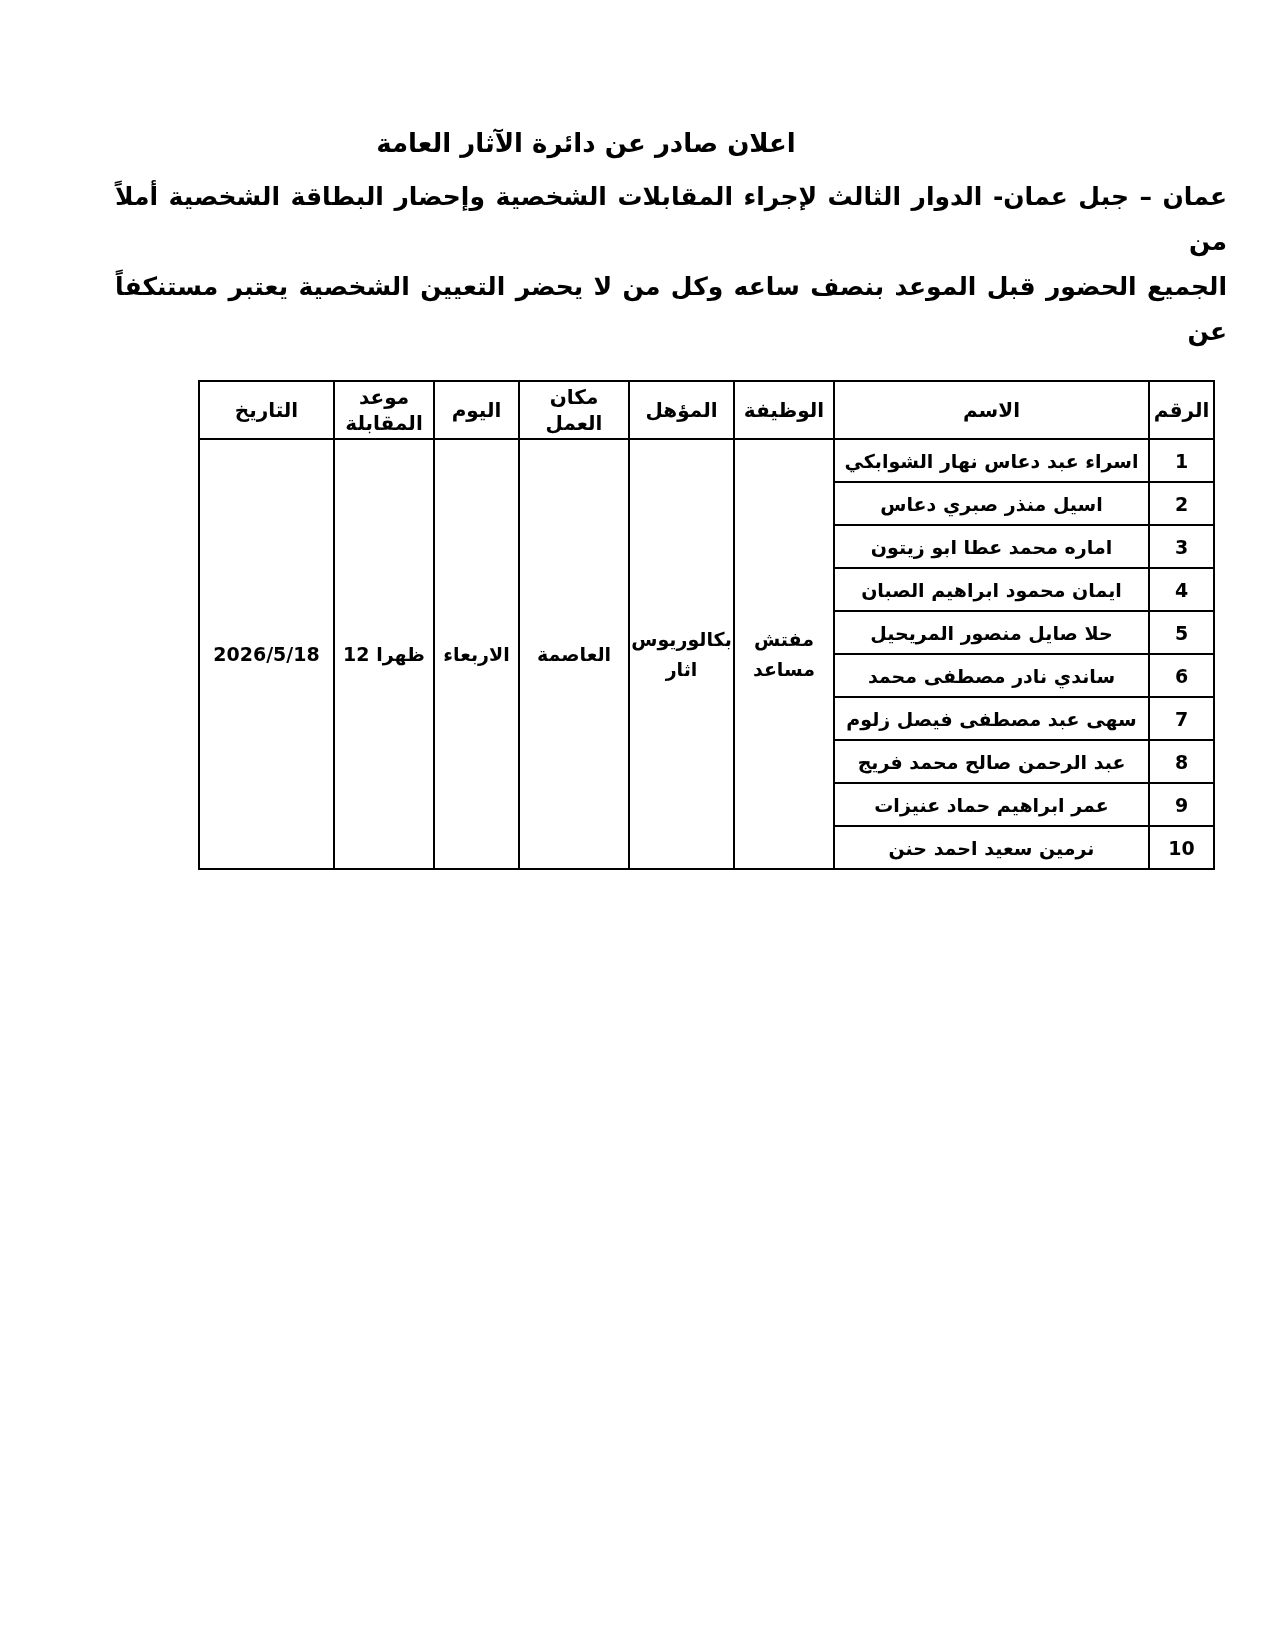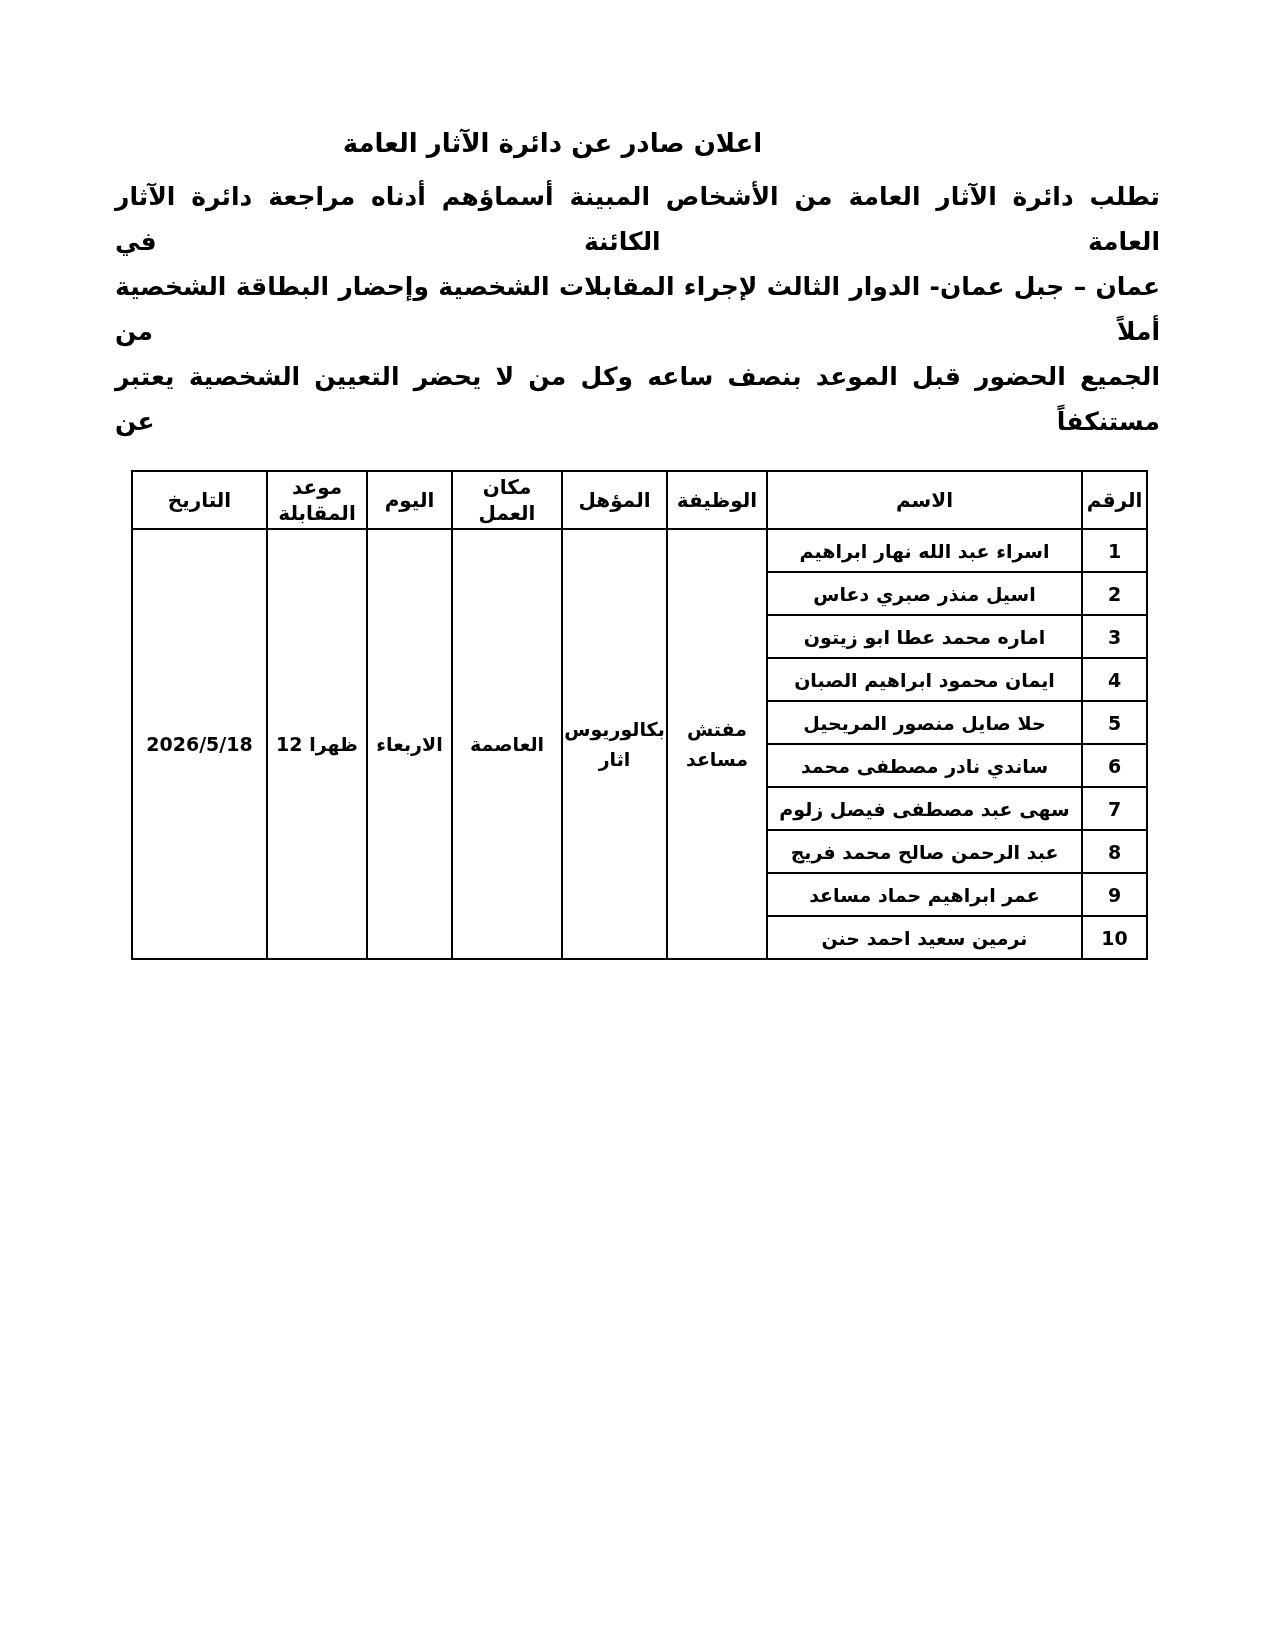--- a/index.html
+++ b/index.html
@@ -13,21 +13,21 @@
     direction: rtl;
     font-family: "DejaVu Sans", sans-serif;
     color: #000000;
     font-weight: bold;
     box-sizing: border-box;
   }
   .page {
     box-sizing: border-box;
     width: 1275px;
     height: 1650px;
-    padding: 128px 115px 0 115px;
+    padding: 128px 48px 0 115px;
     background: #ffffff;
   }
   .doc-title {
     margin: 0 0 16px 0;
     font-size: 26px;
     font-weight: bold;
     text-align: center;
     position: relative;
     right: 85px;
   }
@@ -90,21 +90,20 @@
   }
 </style>
 </head>
 <body>
 
 <div class="page">
 
   <h1 class="doc-title">اعلان صادر عن دائرة الآثار العامة</h1>
 
   <div class="intro">
-    <div class="intro-line just">تطلب دائرة الآثار العامة من الأشخاص المبينة أسماؤهم أدناه مراجعة دائرة الآثار العامة الكائنة في</div>
     <div class="intro-line just">عمان – جبل عمان- الدوار الثالث لإجراء المقابلات الشخصية وإحضار البطاقة الشخصية أملاً من</div>
     <div class="intro-line just">الجميع الحضور قبل الموعد بنصف ساعه وكل من لا يحضر التعيين الشخصية يعتبر مستنكفاً عن</div>
   </div>
 
   <table class="roster">
     <colgroup>
       <col style="width:65px">
       <col style="width:315px">
       <col style="width:100px">
       <col style="width:105px">
@@ -121,21 +120,21 @@
         <th>المؤهل</th>
         <th>مكان العمل</th>
         <th>اليوم</th>
         <th>موعد المقابلة</th>
         <th>التاريخ</th>
       </tr>
     </thead>
     <tbody>
       <tr>
         <td class="num-cell">1</td>
-        <td class="name-cell">اسراء عبد الله نهار ابراهيم</td>
+        <td class="name-cell">اسراء عبد دعاس نهار الشوابكي</td>
         <td class="merged-cell" rowspan="10">مفتش مساعد</td>
         <td class="merged-cell" rowspan="10">بكالوريوس اثار</td>
         <td class="merged-cell" rowspan="10">العاصمة</td>
         <td class="merged-cell" rowspan="10">الاربعاء</td>
         <td class="merged-cell time-cell" rowspan="10">12 ظهرا</td>
         <td class="merged-cell date-cell" rowspan="10">2026/5/18</td>
       </tr>
       <tr>
         <td class="num-cell">2</td>
         <td class="name-cell">اسيل منذر صبري دعاس</td>
@@ -159,21 +158,21 @@
       <tr>
         <td class="num-cell">7</td>
         <td class="name-cell">سهى عبد مصطفى فيصل زلوم</td>
       </tr>
       <tr>
         <td class="num-cell">8</td>
         <td class="name-cell">عبد الرحمن صالح محمد فريج</td>
       </tr>
       <tr>
         <td class="num-cell">9</td>
-        <td class="name-cell">عمر ابراهيم حماد مساعد</td>
+        <td class="name-cell">عمر ابراهيم حماد عنيزات</td>
       </tr>
       <tr>
         <td class="num-cell">10</td>
         <td class="name-cell">نرمين سعيد احمد حنن</td>
       </tr>
     </tbody>
   </table>
 
 </div>
 

